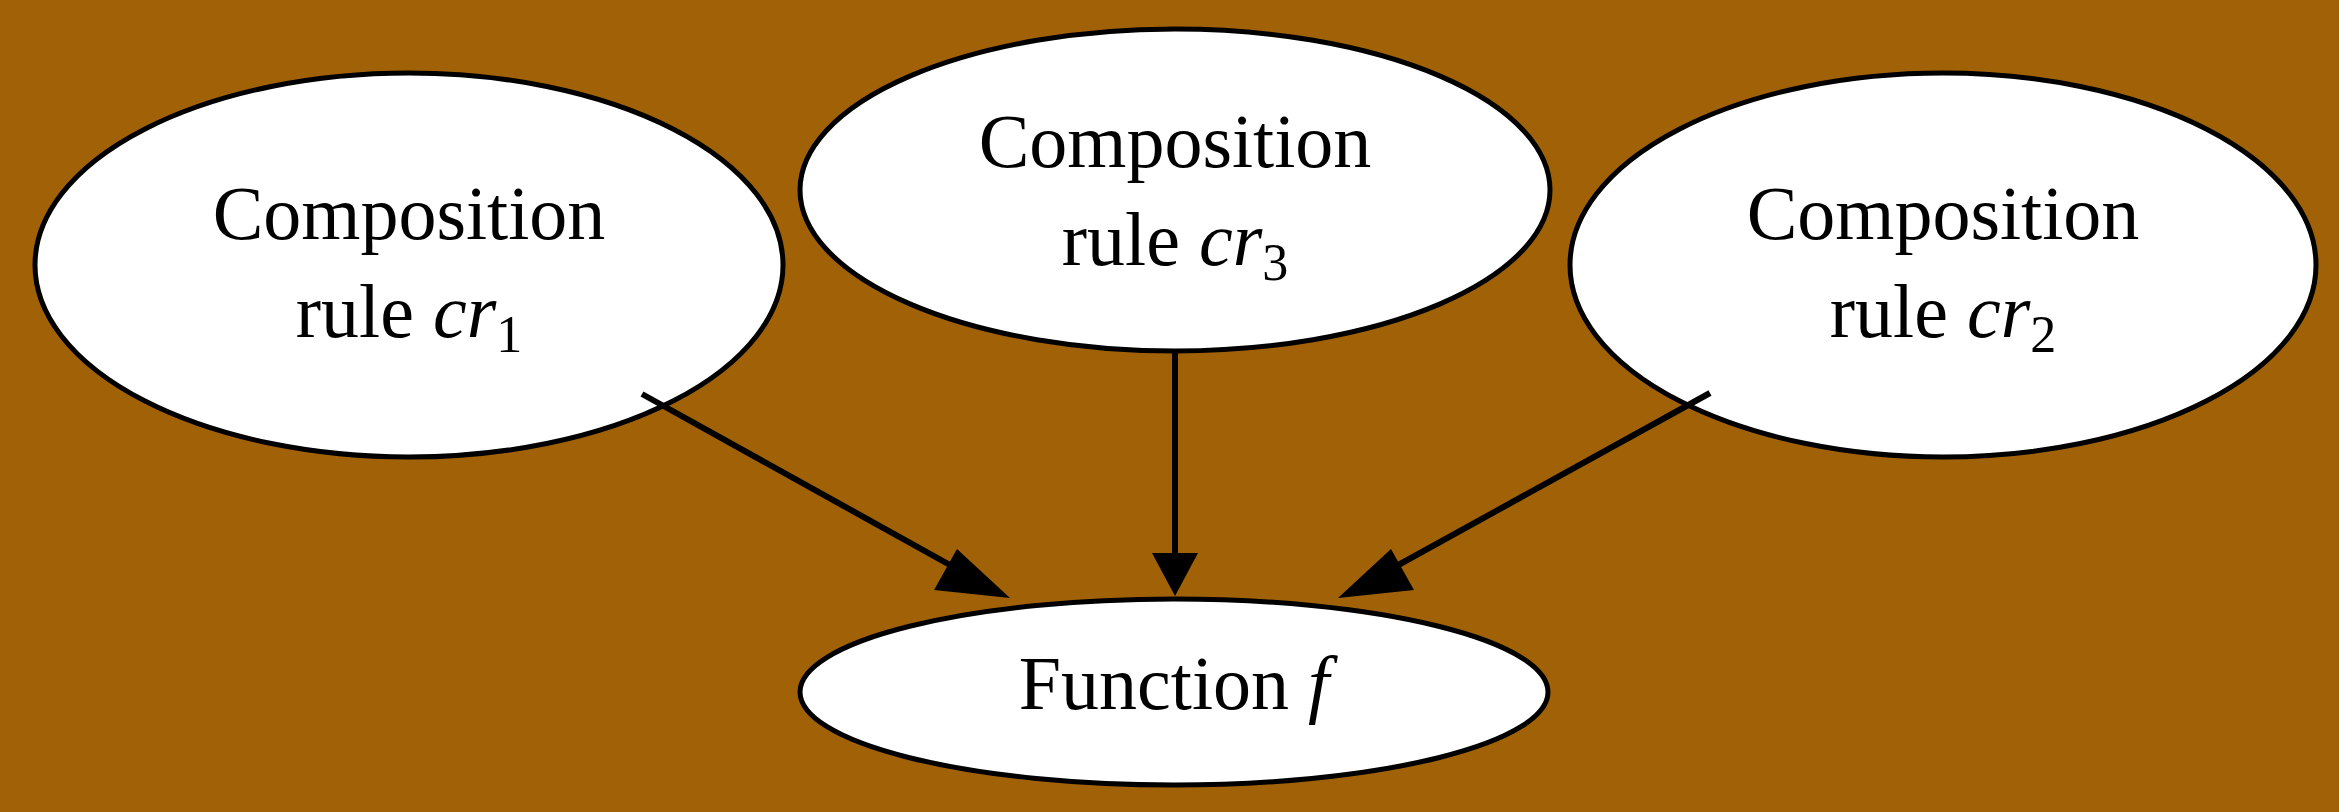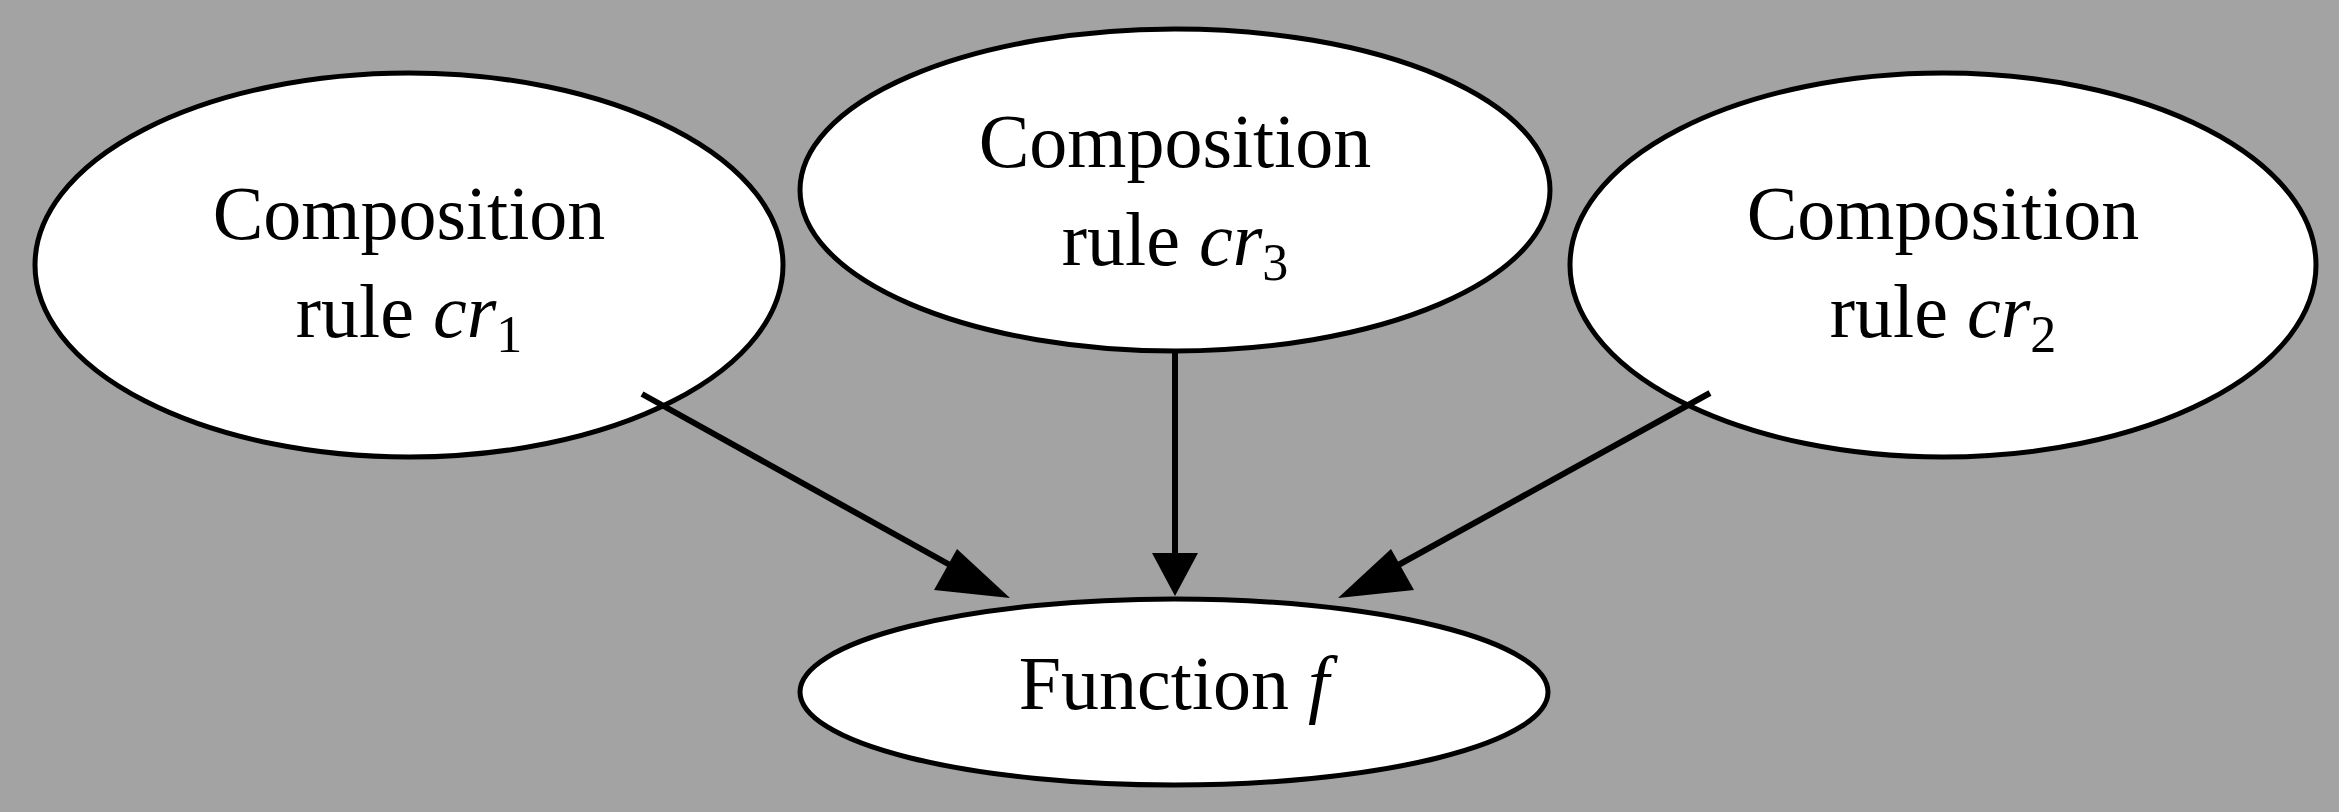--- a/index.html
+++ b/index.html
@@ -10,21 +10,21 @@
   body {
     width: 2339px;
     height: 812px;
     font-family: "Liberation Serif", "DejaVu Serif", serif;
     overflow: hidden;
   }
   #diagram-root {
     position: relative;
     width: 2339px;
     height: 812px;
-    background: #a3a3a3;
+    background: #a16207;
   }
   svg#diagram-canvas {
     position: absolute;
     top: 0;
     left: 0;
     width: 2339px;
     height: 812px;
     display: block;
   }
   .node-ellipse {

